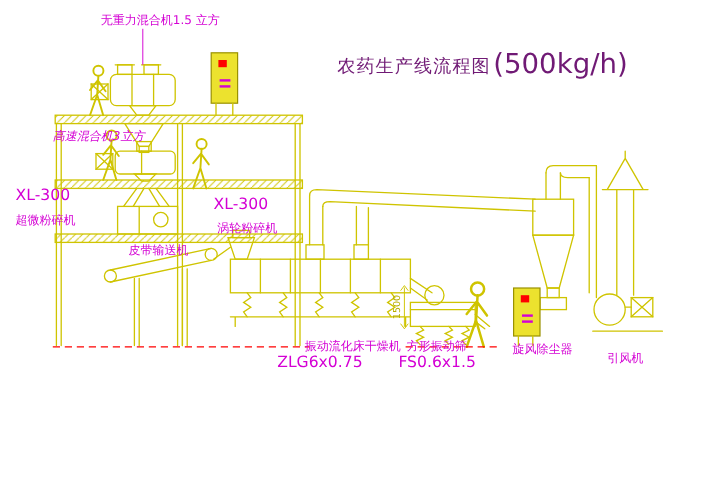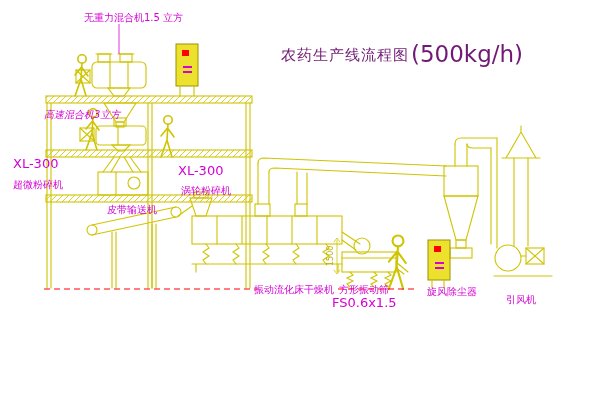--- a/index.html
+++ b/index.html
@@ -171,18 +171,19 @@
   </div>
 
   <span class="lbl s9" style="left:84px;top:12px;">无重力混合机1.5 立方</span>
   <span class="lbl s9" style="left:44px;top:109px;font-style:italic;">高速混合机3立方</span>
   <span class="lbl s13" style="left:13px;top:157px;">XL-300</span>
   <span class="lbl s9" style="left:13px;top:179px;">超微粉碎机</span>
   <span class="lbl s13" style="left:178px;top:164px;">XL-300</span>
   <span class="lbl s9" style="left:181px;top:185px;">涡轮粉碎机</span>
   <span class="lbl s9" style="left:107px;top:204px;">皮带输送机</span>
   <span class="lbl s10" style="left:236px;top:284px;margin-left:18px;">振动流化床干燥机</span>
+  <span class="lbl s13" style="left:231px;top:296px;">ZLG6x0.75</span>
   <span class="lbl s10" style="left:339px;top:284px;">方形振动筛</span>
   <span class="lbl s13" style="left:332px;top:296px;">FS0.6x1.5</span>
   <span class="lbl s9" style="left:427px;top:286px;">旋风除尘器</span>
   <span class="lbl s9" style="left:506px;top:294px;">引风机</span>
 
 </div>
 
 </body></html>

